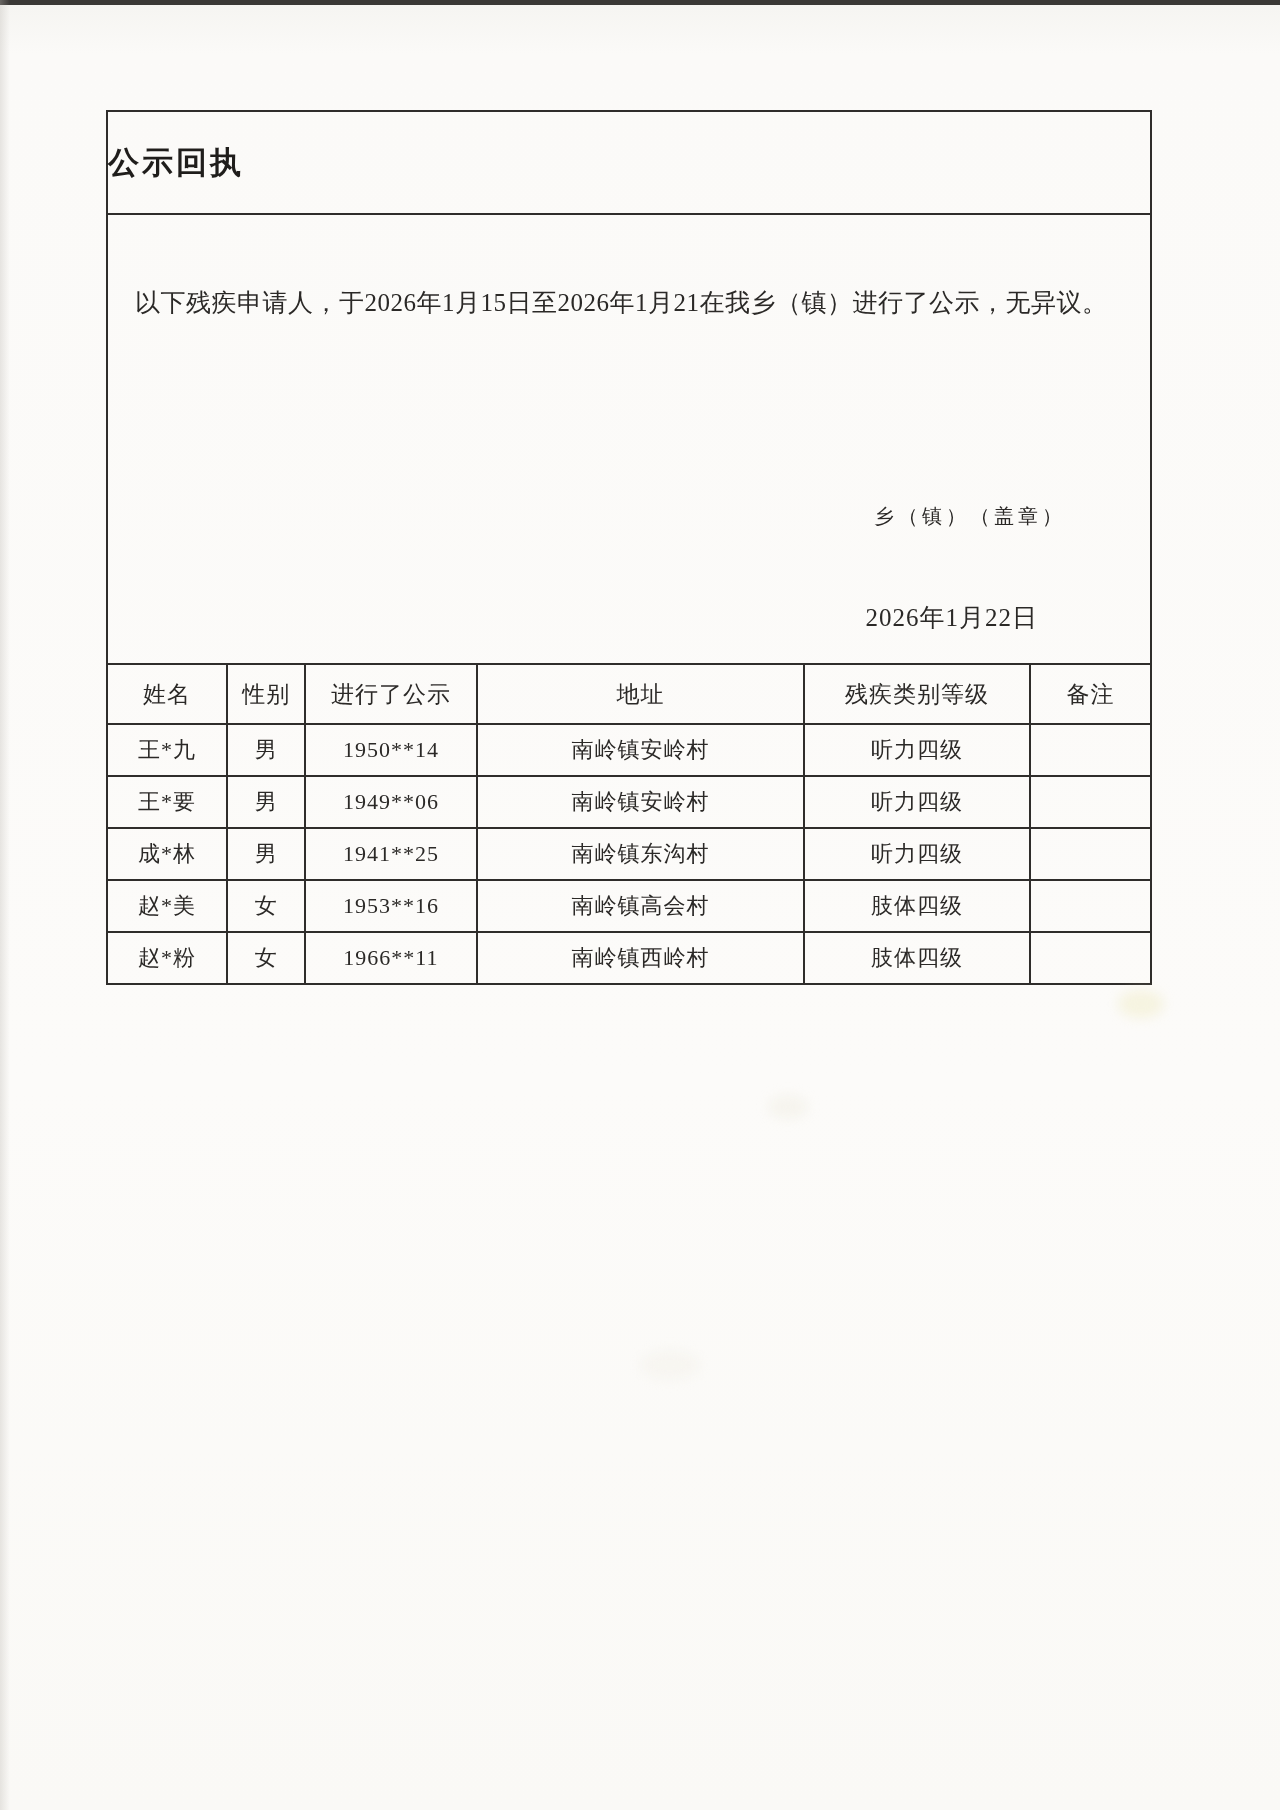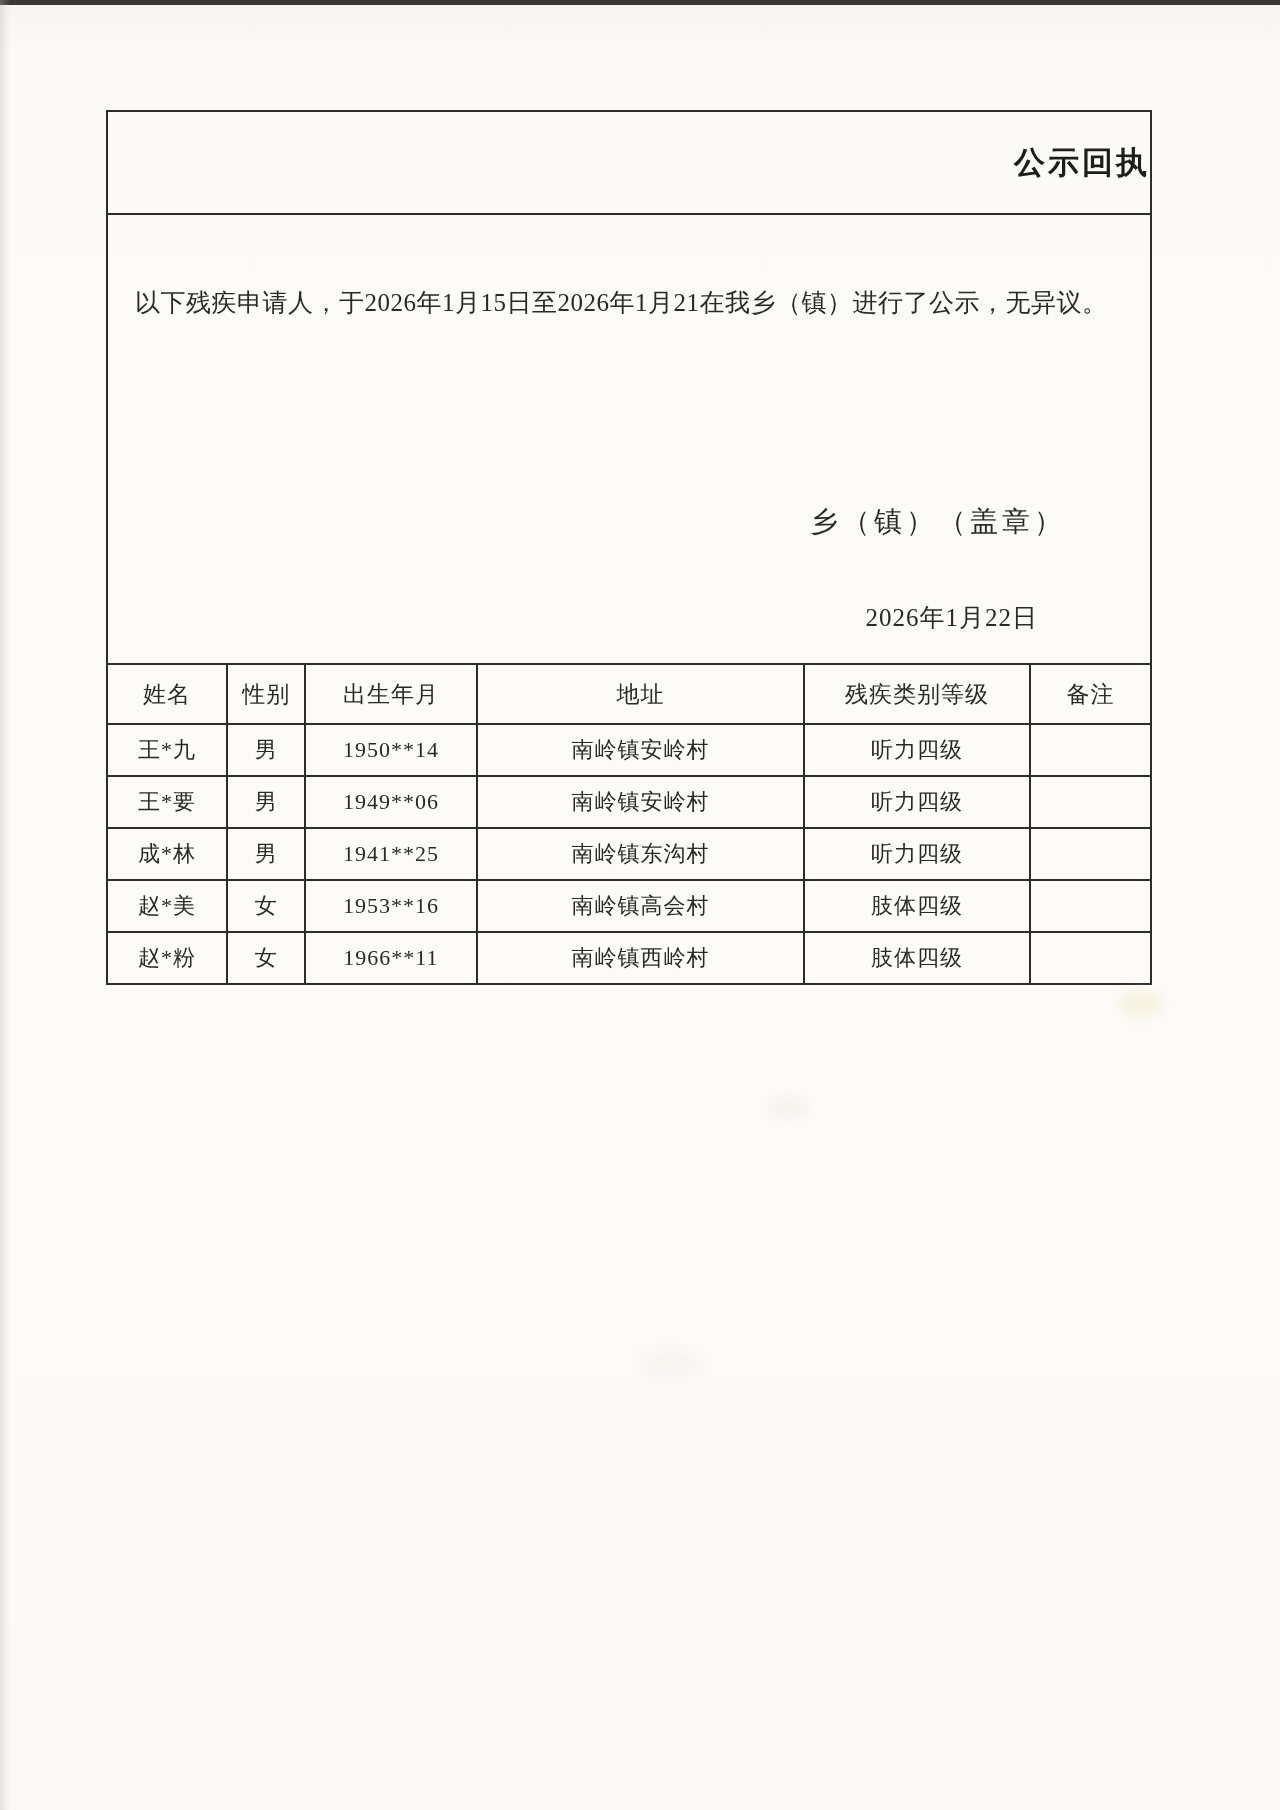--- a/index.html
+++ b/index.html
@@ -34,21 +34,21 @@
     top: 110px;
     width: 1042px;
     border: 2px solid #2f2d2b;
     background: transparent;
   }
   .title-section {
     height: 101px;
     border-bottom: 2px solid #2f2d2b;
     display: flex;
     align-items: center;
-    justify-content: flex-end;
+    justify-content: flex-start;
   }
   .doc-title {
     margin: 0;
     font-size: 31px;
     font-weight: bold;
     letter-spacing: 3px;
     color: #1f1d1b;
   }
   .body-section {
     position: relative;
@@ -60,21 +60,21 @@
     padding: 70px 24px 0 27px;
     font-size: 25px;
     line-height: 1.45;
     letter-spacing: 0.5px;
     color: #2b2927;
   }
   .signature-line {
     position: absolute;
     top: 288px;
     right: 84px;
-    font-size: 28px;
+    font-size: 20px;
     letter-spacing: 4px;
     color: #2b2927;
   }
   .date-line {
     position: absolute;
     top: 386px;
     right: 112px;
     font-size: 25px;
     letter-spacing: 1px;
     color: #2b2927;
@@ -146,21 +146,21 @@
         <col class="c-gender">
         <col class="c-birth">
       <col class="c-addr">
         <col class="c-level">
         <col class="c-note">
     </colgroup>
     <thead>
       <tr>
           <th>姓名</th>
           <th>性别</th>
-          <th>出生年月</th>
+          <th>进行了公示</th>
           <th>地址</th>
           <th>残疾类别等级</th>
           <th>备注</th>
         </tr>
     </thead>
     <tbody>
         <tr>
           <td>王*九</td>
           <td>男</td>
           <td>1950**14</td>

